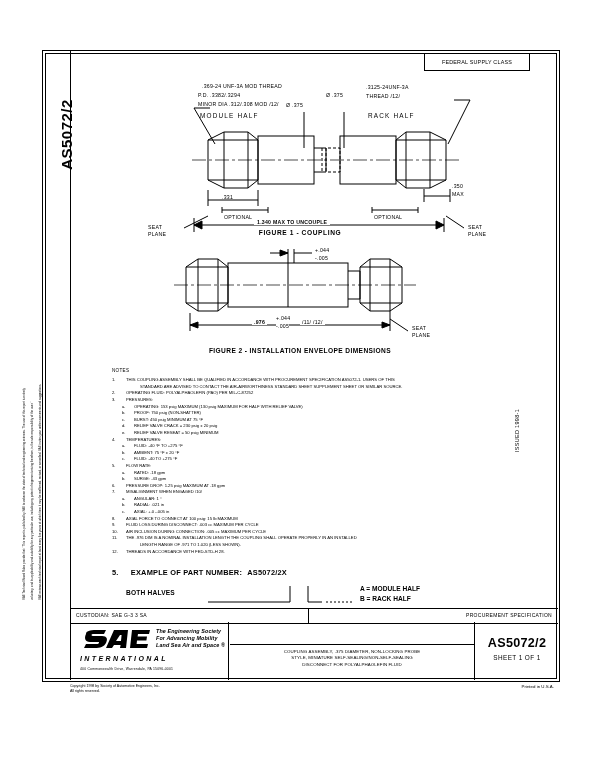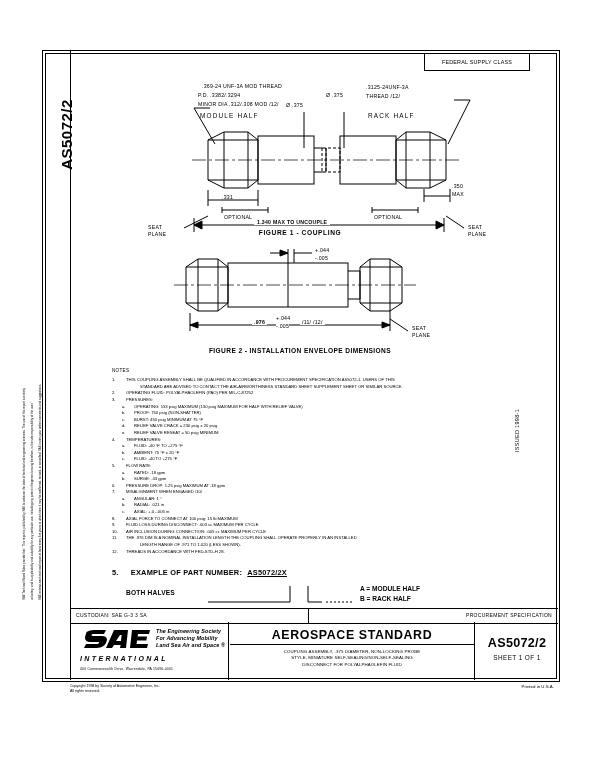--- a/index.html
+++ b/index.html
@@ -50,21 +50,21 @@
   #notes .hdr{font-size:4.6px;margin-bottom:3px;letter-spacing:.3px;}
   .nrow{display:flex;align-items:flex-start;margin-bottom:.4px;}
   .nnum{width:14px;flex:0 0 14px;text-align:left;}
   .ntxt{flex:1;}
   .sub .nnum{width:12px;flex:0 0 12px;padding-left:10px;}
   .indent{padding-left:14px;}
 
   
   #note13{position:absolute;left:112px;top:568px;width:390px;}
   #note13 .t13{font-size:7.4px;font-weight:bold;letter-spacing:.2px;}
-  #note13 .u{text-decoration:underline;margin-top:37px;}
+  #note13 .u{margin-top:37px;}
   #bh{position:absolute;left:14px;top:21px;font-size:6.6px;font-weight:bold;letter-spacing:.2px;}
   #ab{position:absolute;left:248px;top:16px;font-size:6.6px;font-weight:bold;line-height:10px;}
 
   
   #cust{position:absolute;left:70px;top:608px;width:488px;height:14px;border-top:1.2px solid #000;border-bottom:1.2px solid #000;}
   #cust .c1{position:absolute;left:6px;top:3px;font-size:5px;letter-spacing:.3px;}
   #cust .c2{position:absolute;right:6px;top:3px;font-size:5px;letter-spacing:.3px;}
   #cust .vdiv{position:absolute;left:238px;top:0;bottom:0;width:1.2px;background:#000;}
 
   
@@ -405,21 +405,20 @@
         <div>The Engineering Society</div>
         <div>For Advancing Mobility</div>
         <div>Land Sea Air and Space ®</div>
       </div>
       <div id="intl">INTERNATIONAL</div>
       <div id="addr">400 Commonwealth Drive, Warrendale, PA 15096-0001</div>
     </div>
     <div class="vdiv" style="left:158px;"></div>
 
     <div class="cell" id="mid">
-      <div id="asTitle">AEROSPACE STANDARD</div>
       <div class="hdiv"></div>
       <div id="asDesc">
         <div>COUPLING ASSEMBLY, .375 DIAMETER, NON-LOCKING PROBE</div>
         <div>STYLE, MINIATURE SELF-SEALING/NON-SELF-SEALING</div>
         <div>DISCONNECT FOR POLYALPHAOLEFIN FLUID</div>
       </div>
     </div>
     <div class="vdiv" style="left:404px;"></div>
 
     <div class="cell" id="right">

